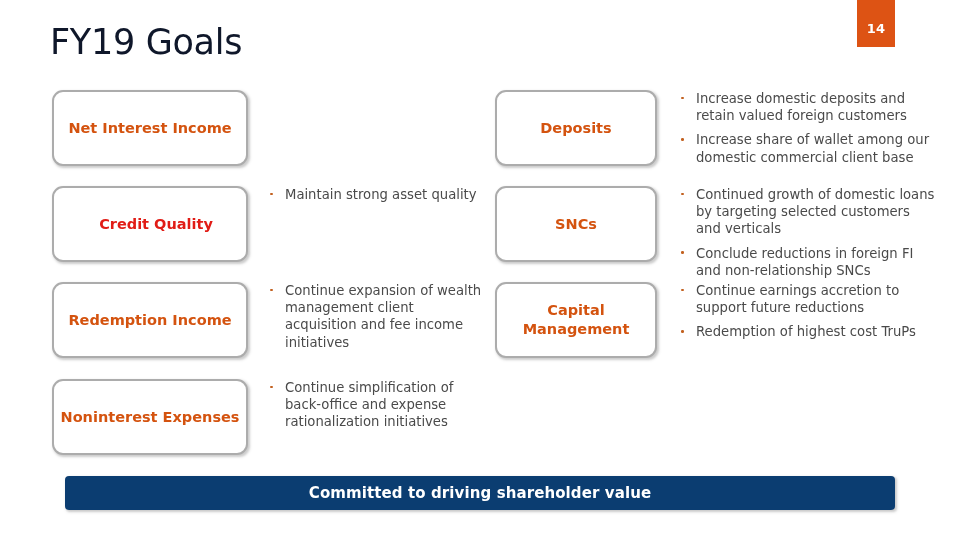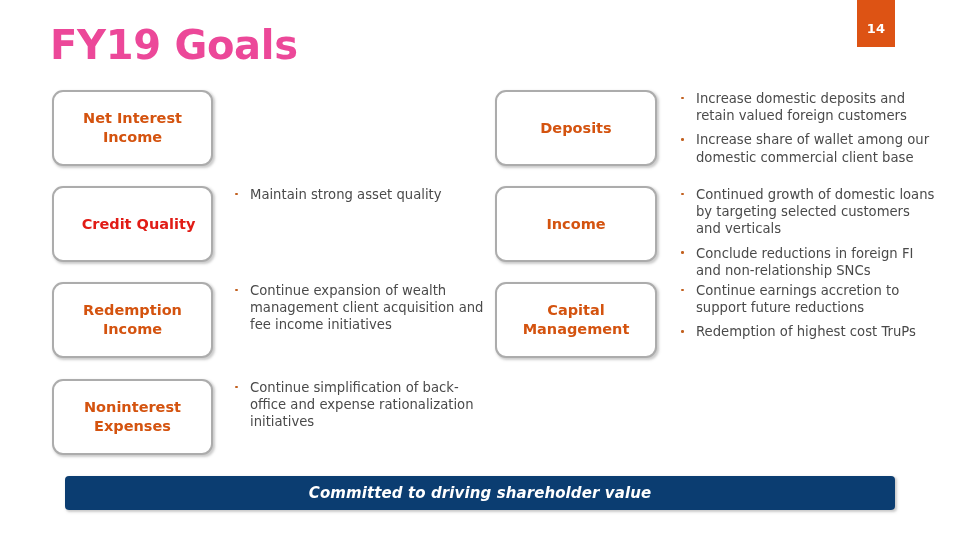--- a/index.html
+++ b/index.html
@@ -40,23 +40,23 @@
     padding-bottom: 11px;
     box-sizing: border-box;
     letter-spacing: 0.3px;
   }
 
   
   .slide-title {
     position: absolute;
     left: 50px;
     top: 22px;
-    font-size: 40px;
-    font-weight: bold;
-    color: #ec4899;
+    font-size: 35px;
+    font-weight: normal;
+    color: #0f172a;
     letter-spacing: -0.3px;
     white-space: nowrap;
   }
 
   
   .goal-row {
     position: absolute;
     display: flex;
     align-items: flex-start;
   }
@@ -106,21 +106,21 @@
     left: 1px;
     top: 0.50em;
     width: 2.6px;
     height: 2.6px;
     background: #C2601F;
     border-radius: 50%;
   }
 
   
   .col-left  { left: 52px; width: 432px; }
-  .col-left .goal-box { width: 161px; }
+  .col-left .goal-box { width: 196px; }
   .col-left .bullets  { margin-left: 21px; }
 
   
   .col-right { left: 495px; width: 440px; }
   .col-right .goal-box { width: 162px; }
   .col-right .bullets  { margin-left: 23px; }
 
   .row-1 { top: 90px; }
   .row-2 { top: 186px; }
   .row-3 { top: 282px; }
@@ -139,21 +139,20 @@
     border-radius: 4px;
     display: flex;
     align-items: center;
     justify-content: center;
     box-shadow: 1.5px 1.5px 2.5px rgba(150,150,150,0.5);
   }
   .footer-banner-text {
     color: #ffffff;
     font-size: 15px;
     font-weight: bold;
-    font-style: italic;
     letter-spacing: 0.1px;
   }
 </style>
 </head>
 <body>
 
 <div id="slide">
 
   <div class="page-badge">14</div>
 
@@ -212,21 +211,21 @@
       </li>
       <li>
         <span class="bullet-dot"></span>
         <span>Increase share of wallet among our domestic commercial client base</span>
       </li>
     </ul>
   </div>
 
   <div class="goal-row col-right row-2 h76">
     <div class="goal-box">
-      <span class="goal-box-label">Income</span>
+      <span class="goal-box-label">SNCs</span>
     </div>
     <ul class="bullets">
       <li>
         <span class="bullet-dot"></span>
         <span>Continued growth of domestic loans by targeting selected customers and verticals</span>
       </li>
       <li>
         <span class="bullet-dot"></span>
         <span>Conclude reductions in foreign FI and non-relationship SNCs</span>
       </li>

